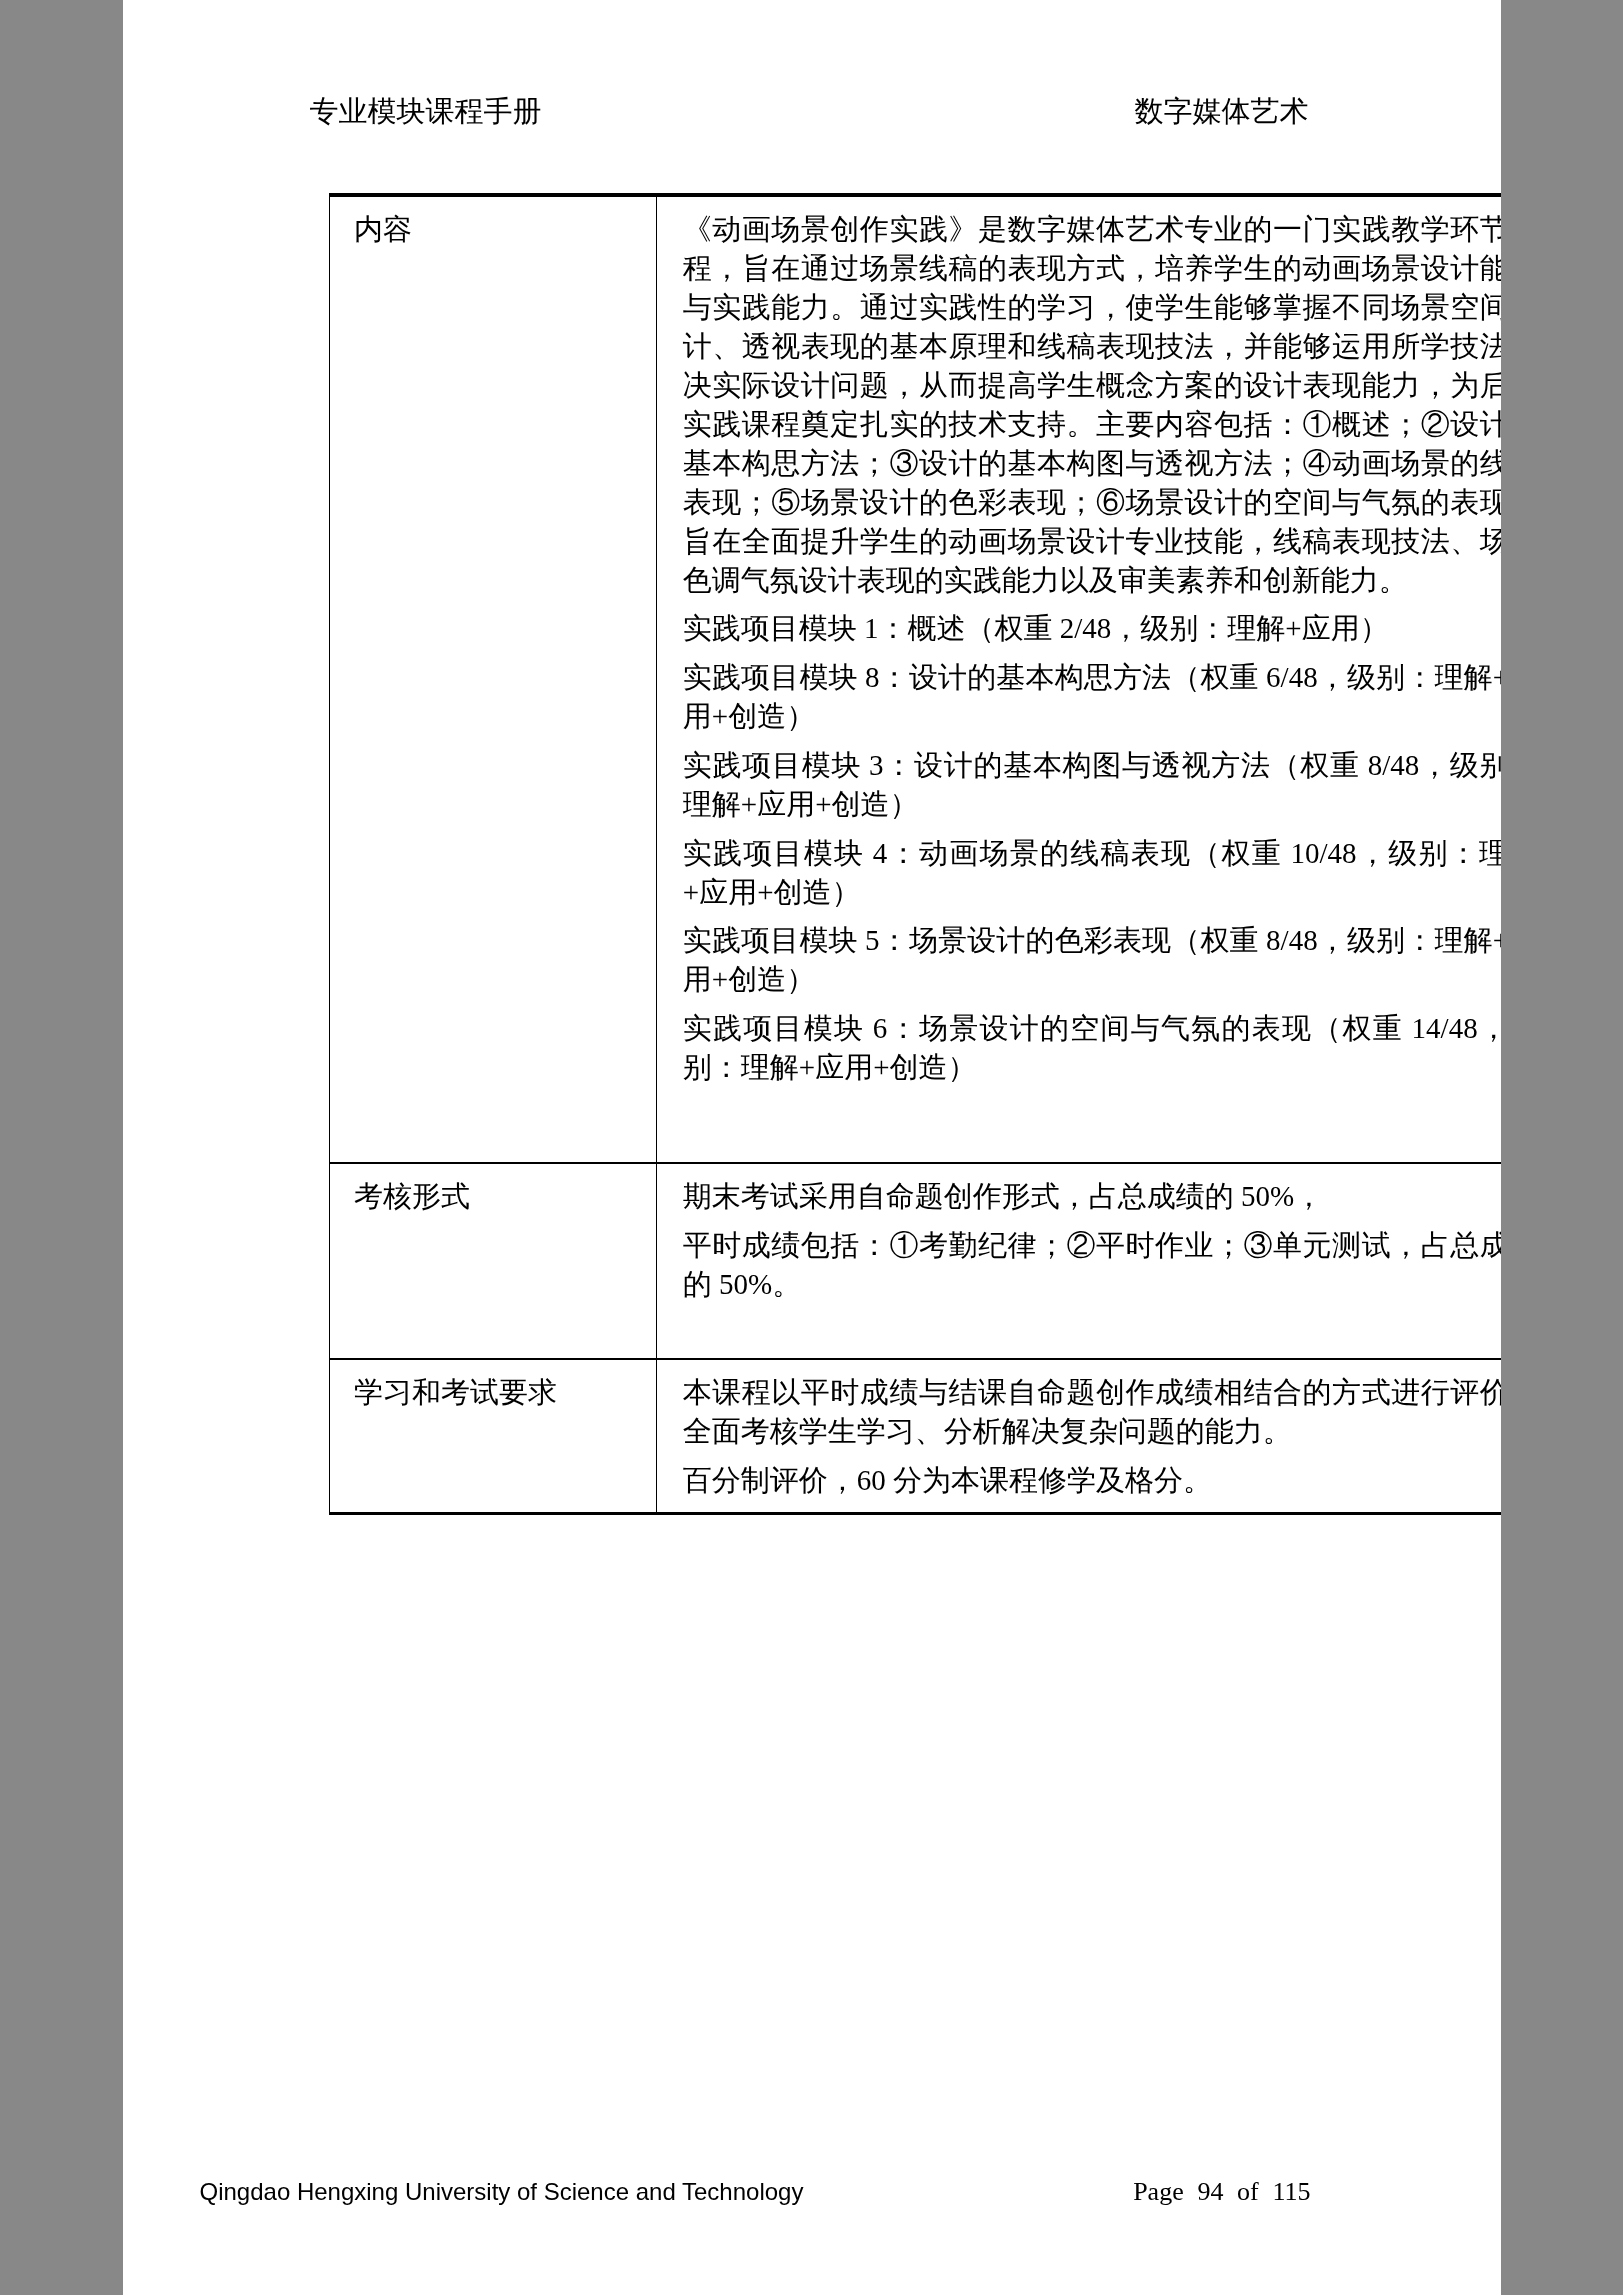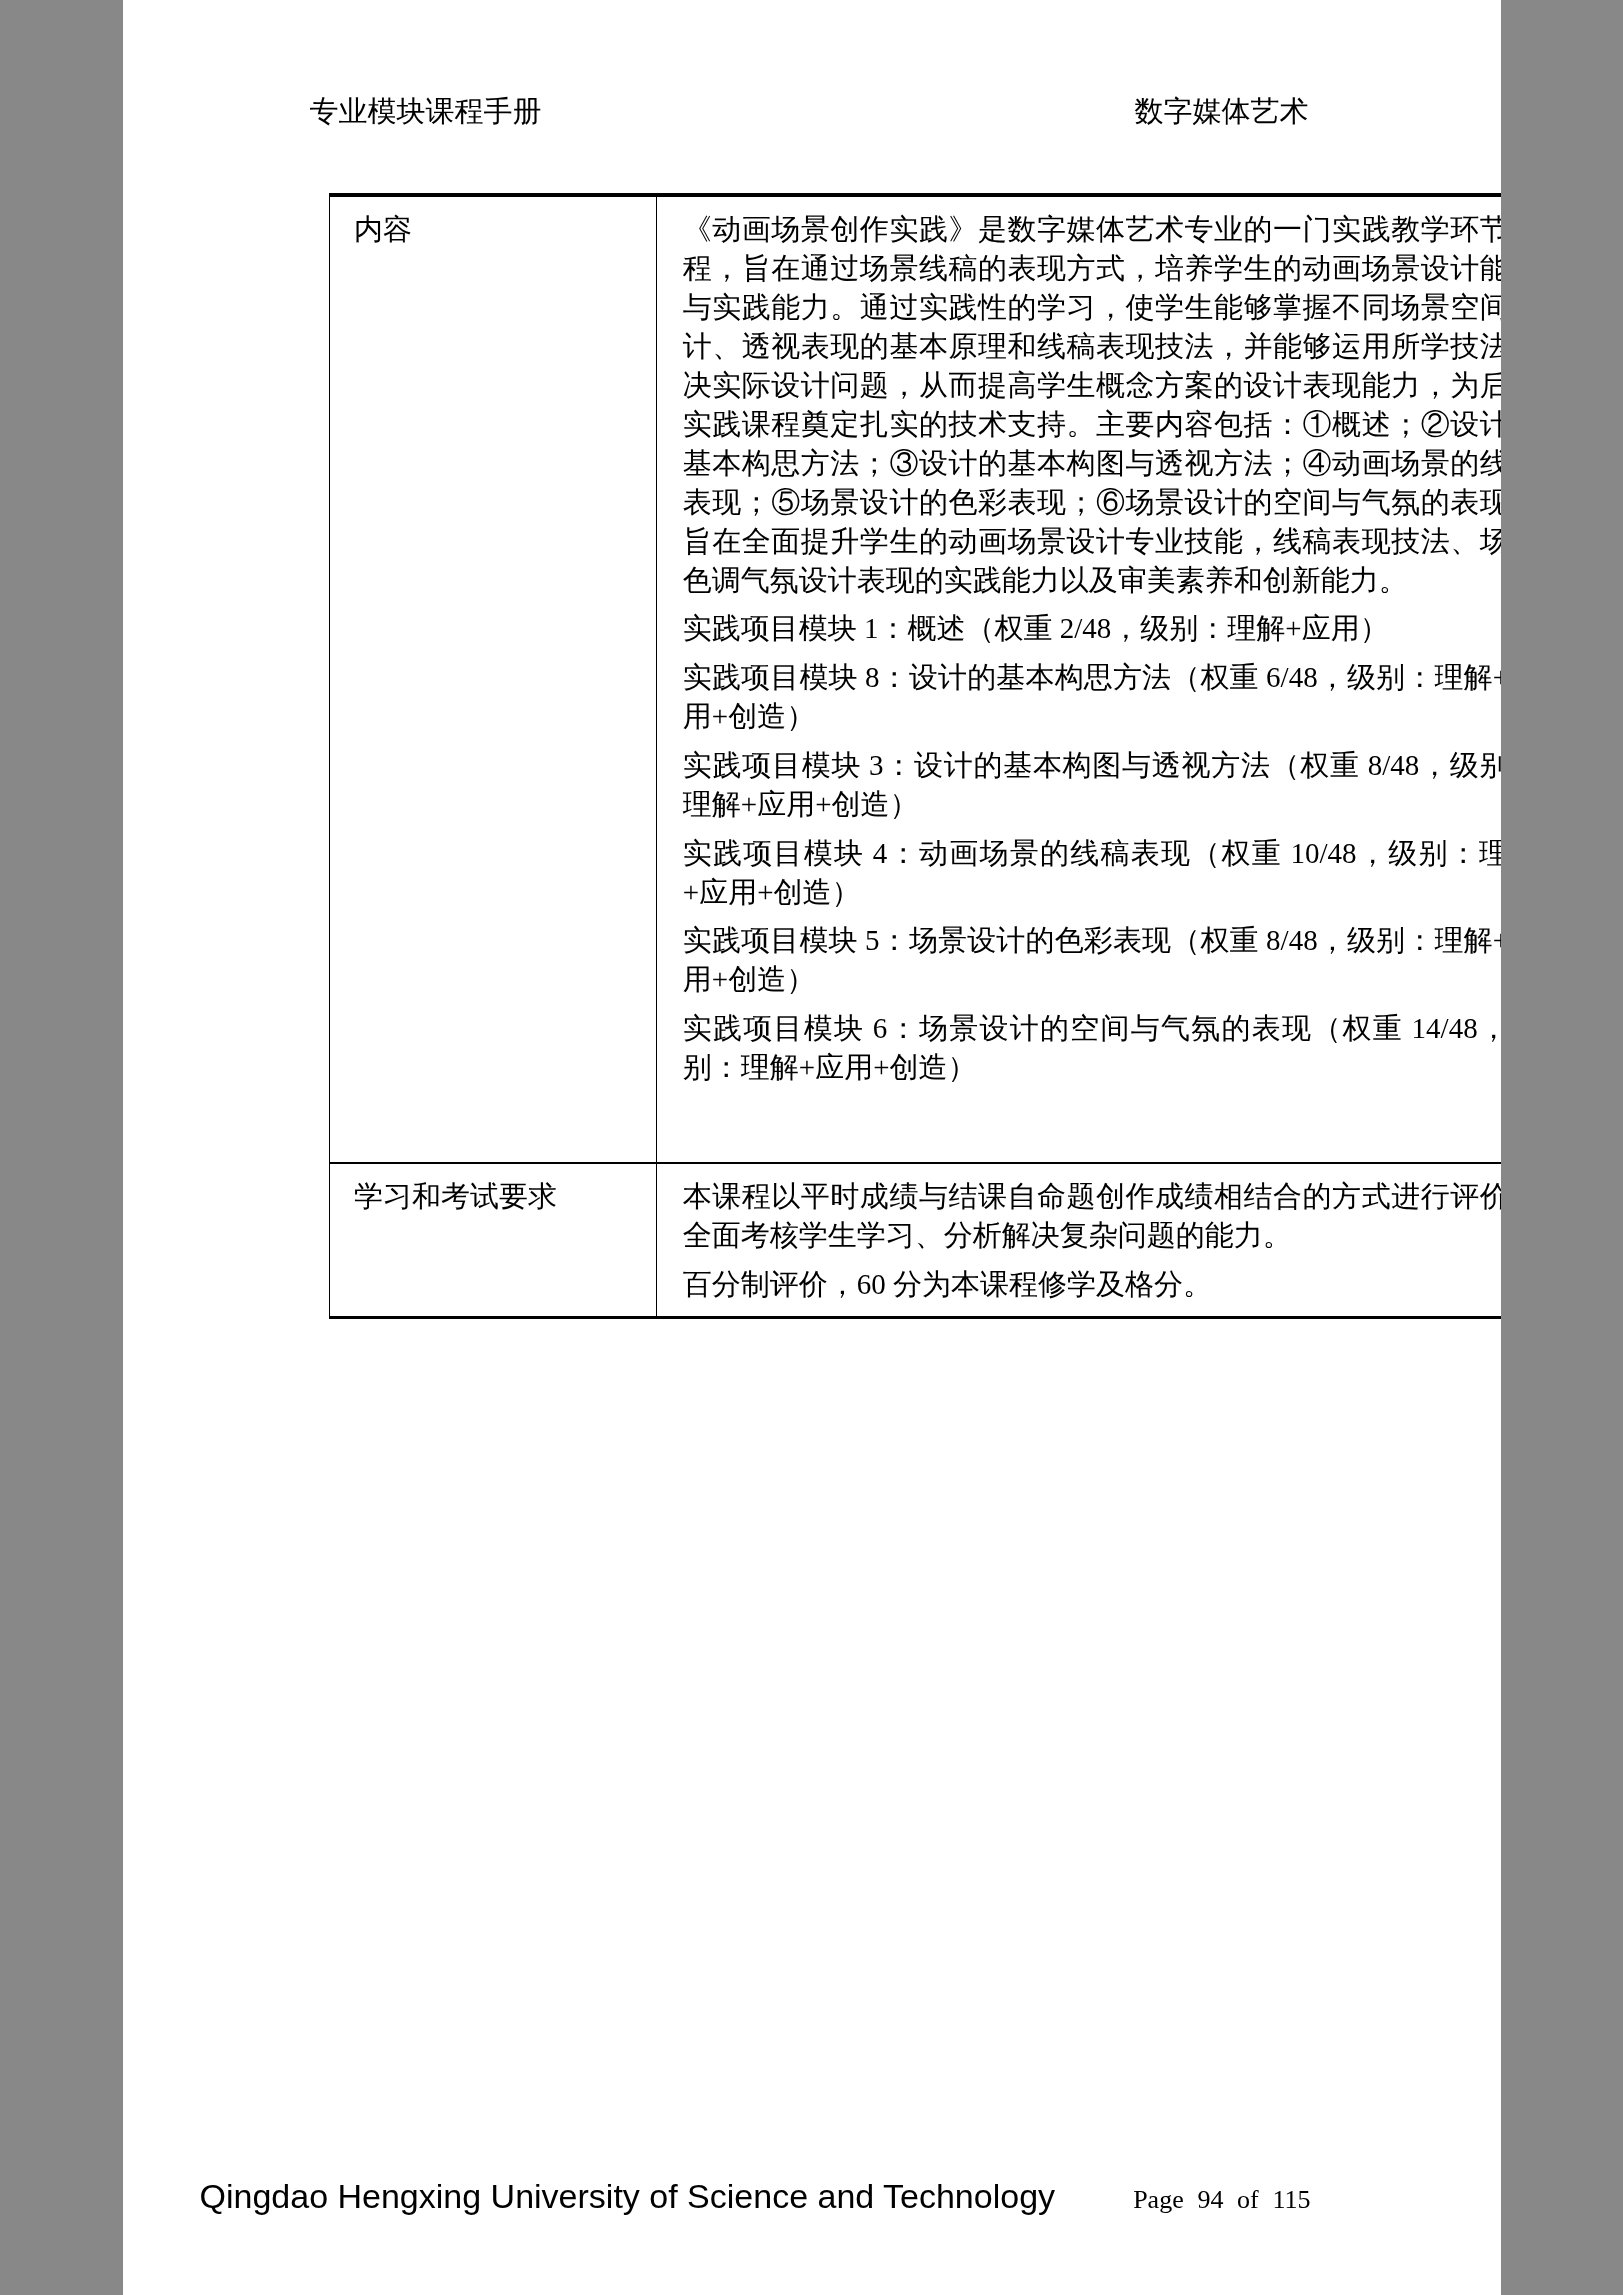--- a/index.html
+++ b/index.html
@@ -65,21 +65,21 @@
     position: absolute;
     left: 77px;
     right: 190px;
     top: 2177px;
     display: flex;
     justify-content: space-between;
     align-items: baseline;
   }
   .footer-left {
     font-family: "Liberation Sans", "DejaVu Sans", sans-serif;
-    font-size: 34px;
+    font-size: 24px;
   }
   .footer-right {
     font-family: "Liberation Serif", "DejaVu Serif", serif;
     font-size: 26px;
     word-spacing: 7.2px;
   }
 </style>
 </head>
 <body>
 
@@ -97,20 +97,27 @@
         <td class="content-cell">
           <p>《动画场景创作实践》是数字媒体艺术专业的一门实践教学环节课程，旨在通过场景线稿的表现方式，培养学生的动画场景设计能力与实践能力。通过实践性的学习，使学生能够掌握不同场景空间设计、透视表现的基本原理和线稿表现技法，并能够运用所学技法解决实际设计问题，从而提高学生概念方案的设计表现能力，为后续实践课程奠定扎实的技术支持。主要内容包括：①概述；②设计的基本构思方法；③设计的基本构图与透视方法；④动画场景的线稿表现；⑤场景设计的色彩表现；⑥场景设计的空间与气氛的表现。旨在全面提升学生的动画场景设计专业技能，线稿表现技法、场景色调气氛设计表现的实践能力以及审美素养和创新能力。</p>
           <p>实践项目模块 1：概述（权重 2/48，级别：理解+应用）</p>
           <p>实践项目模块 8：设计的基本构思方法（权重 6/48，级别：理解+应用+创造）</p>
           <p>实践项目模块 3：设计的基本构图与透视方法（权重 8/48，级别：理解+应用+创造）</p>
           <p>实践项目模块 4：动画场景的线稿表现（权重 10/48，级别：理解+应用+创造）</p>
           <p>实践项目模块 5：场景设计的色彩表现（权重 8/48，级别：理解+应用+创造）</p>
           <p>实践项目模块 6：场景设计的空间与气氛的表现（权重 14/48，级别：理解+应用+创造）</p>
         </td>
       </tr>
+      <tr class="row-assessment">
+        <td class="label-cell">考核形式</td>
+        <td class="content-cell">
+          <p>期末考试采用自命题创作形式，占总成绩的 50%，</p>
+          <p>平时成绩包括：①考勤纪律；②平时作业；③单元测试，占总成绩的 50%。</p>
+        </td>
+      </tr>
       <tr class="row-requirements">
         <td class="label-cell">学习和考试要求</td>
         <td class="content-cell">
           <p>本课程以平时成绩与结课自命题创作成绩相结合的方式进行评价，全面考核学生学习、分析解决复杂问题的能力。</p>
           <p>百分制评价，60 分为本课程修学及格分。</p>
         </td>
       </tr>
     </tbody>
   </table>
 

